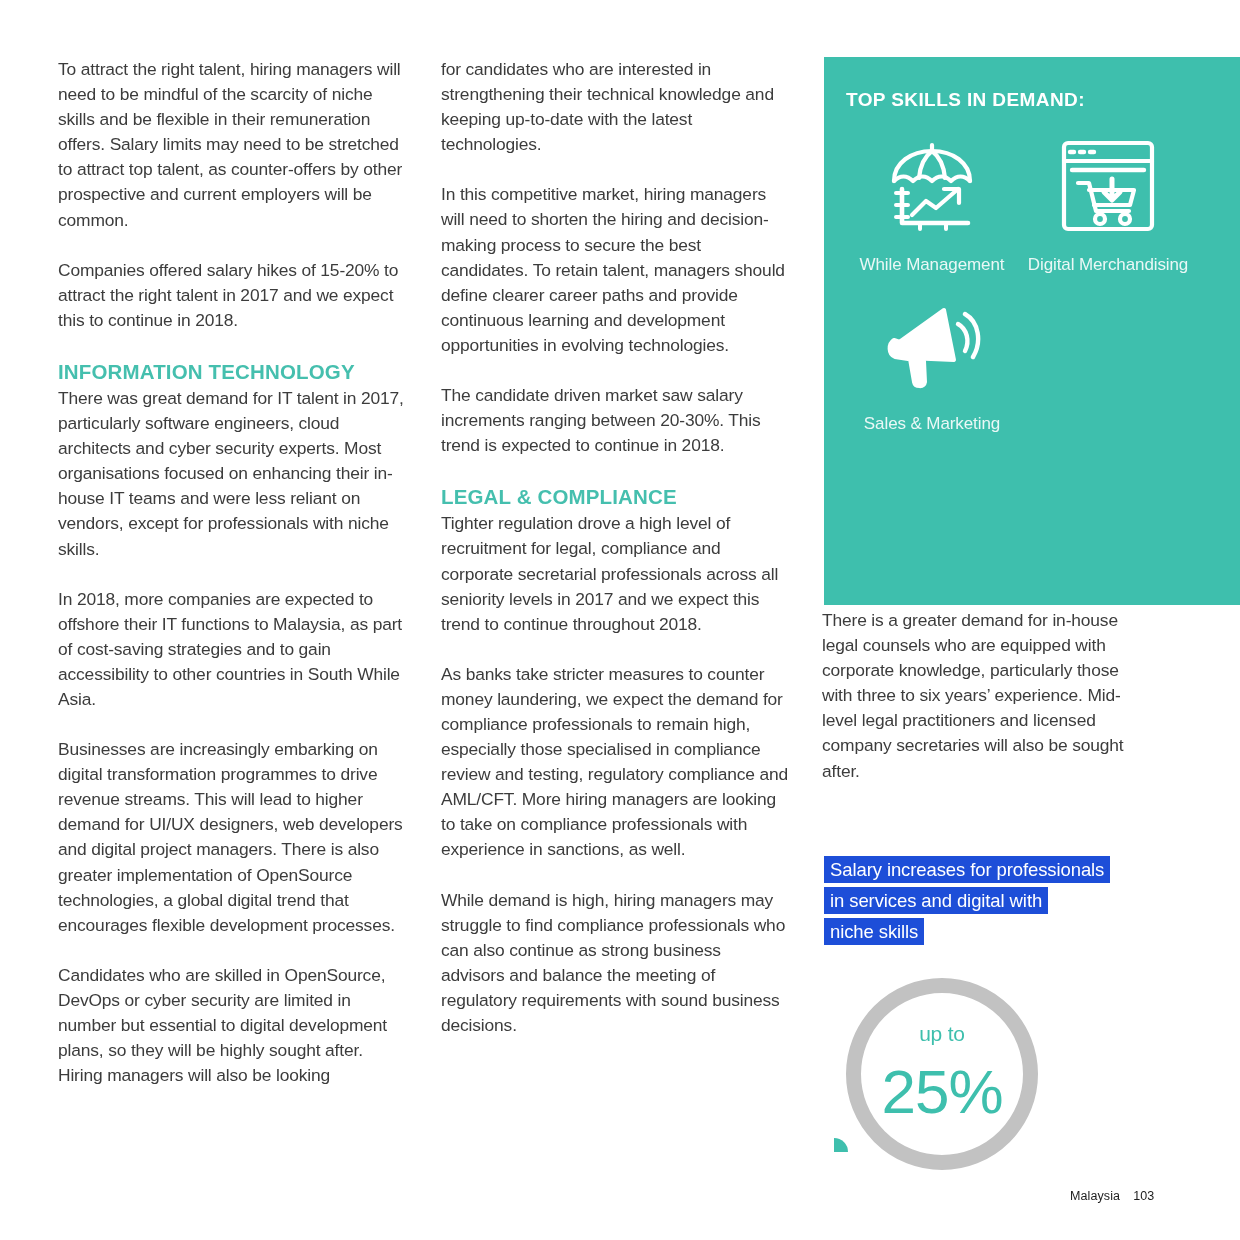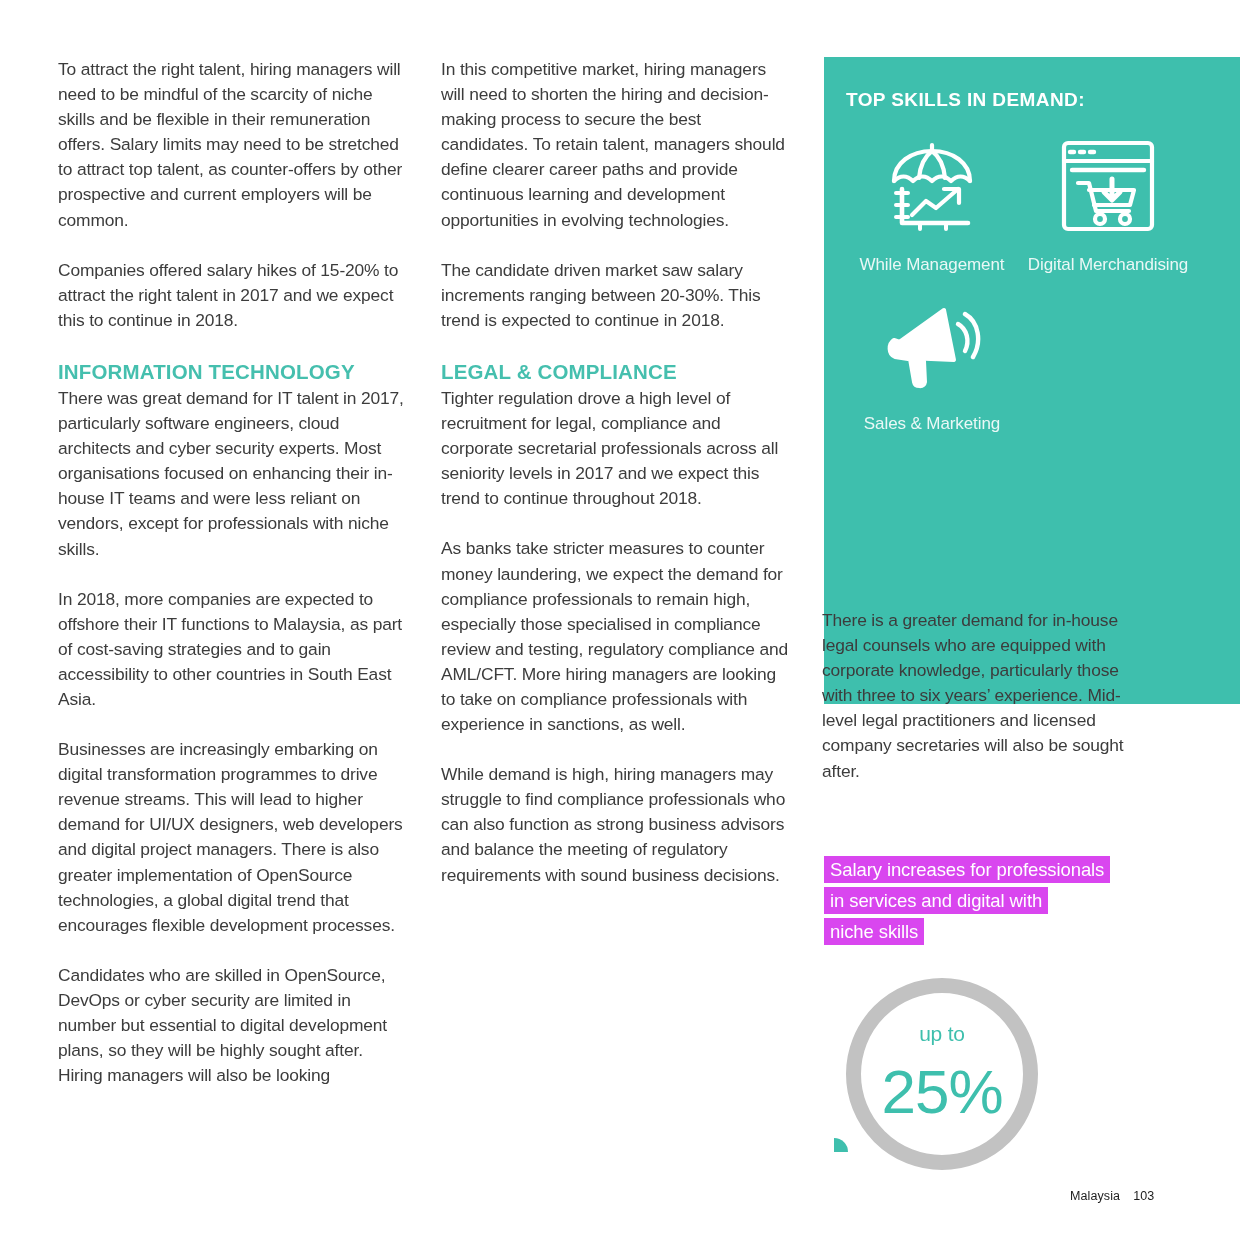--- a/index.html
+++ b/index.html
@@ -35,21 +35,21 @@
     color:#45bfae;
     letter-spacing:0.15px;
   }
   .heading-block{margin:0 0 25px 0;}
   .heading-block p{margin:0;}
 
   
   .skills-panel{
     position:absolute;
     left:824px;top:57px;
-    width:416px;height:647px;
+    width:416px;height:548px;
     background:#3ebfad;
     box-sizing:border-box;
     padding:32px 0 0 0;
   }
   .skills-title{
     color:#ffffff;
     font-size:19px;
     font-weight:bold;
     letter-spacing:0.4px;
     margin:0 0 0 22px;
@@ -96,21 +96,21 @@
   }
 
   
   .callout{
     position:absolute;
     left:824px;top:854px;
     width:340px;
   }
   .callout .hl{
     display:inline;
-    background:#d946ef;
+    background:#1d4ed8;
     color:#ffffff;
     font-size:18.5px;
     line-height:31px;
     padding:3px 6px;
     box-decoration-break:clone;
     -webkit-box-decoration-break:clone;
     letter-spacing:-0.1px;
   }
 
   
@@ -171,34 +171,35 @@
 
 <div class="page">
 
   <div class="col col-1">
     <p>To attract the right talent, hiring managers will need to be mindful of the scarcity of niche skills and be flexible in their remuneration offers. Salary limits may need to be stretched to attract top talent, as counter-offers by other prospective and current employers will be common.</p>
     <p>Companies offered salary hikes of 15-20% to attract the right talent in 2017 and we expect this to continue in 2018.</p>
     <div class="heading-block">
       <h2 class="section-heading">INFORMATION TECHNOLOGY</h2>
       <p>There was great demand for IT talent in 2017, particularly software engineers, cloud architects and cyber security experts. Most organisations focused on enhancing their in-house IT teams and were less reliant on vendors, except for professionals with niche skills.</p>
     </div>
-    <p>In 2018, more companies are expected to offshore their IT functions to Malaysia, as part of cost-saving strategies and to gain accessibility to other countries in South East Asia.</p>
+    <p>In 2018, more companies are expected to offshore their IT functions to Malaysia, as part of cost-saving strategies and to gain accessibility to other countries in South While Asia.</p>
     <p>Businesses are increasingly embarking on digital transformation programmes to drive revenue streams. This will lead to higher demand for UI/UX designers, web developers and digital project managers. There is also greater implementation of OpenSource technologies, a global digital trend that encourages flexible development processes.</p>
     <p>Candidates who are skilled in OpenSource, DevOps or cyber security are limited in number but essential to digital development plans, so they will be highly sought after. Hiring managers will also be looking</p>
   </div>
 
   <div class="col col-2">
+    <p>for candidates who are interested in strengthening their technical knowledge and keeping up-to-date with the latest technologies.</p>
     <p>In this competitive market, hiring managers will need to shorten the hiring and decision-making process to secure the best candidates. To retain talent, managers should define clearer career paths and provide continuous learning and development opportunities in evolving technologies.</p>
     <p>The candidate driven market saw salary increments ranging between 20-30%. This trend is expected to continue in 2018.</p>
     <div class="heading-block">
       <h2 class="section-heading">LEGAL &amp; COMPLIANCE</h2>
       <p>Tighter regulation drove a high level of recruitment for legal, compliance and corporate secretarial professionals across all seniority levels in 2017 and we expect this trend to continue throughout 2018.</p>
     </div>
     <p>As banks take stricter measures to counter money laundering, we expect the demand for compliance professionals to remain high, especially those specialised in compliance review and testing, regulatory compliance and AML/CFT. More hiring managers are looking to take on compliance professionals with experience in sanctions, as well.</p>
-    <p>While demand is high, hiring managers may struggle to find compliance professionals who can also function as strong business advisors and balance the meeting of regulatory requirements with sound business decisions.</p>
+    <p>While demand is high, hiring managers may struggle to find compliance professionals who can also continue as strong business advisors and balance the meeting of regulatory requirements with sound business decisions.</p>
   </div>
 
   <div class="skills-panel">
     <div class="skills-title">TOP SKILLS IN DEMAND:</div>
     <div class="skills-grid">
 
       <div class="skill">
         <div class="ico">
           <svg width="104" height="104" viewBox="0 0 104 104" fill="none" stroke="#ffffff" stroke-width="4.2" stroke-linecap="round" stroke-linejoin="round">
             <path d="M14 46 C14 28 31 16 52 16 C73 16 90 28 90 46"></path>

